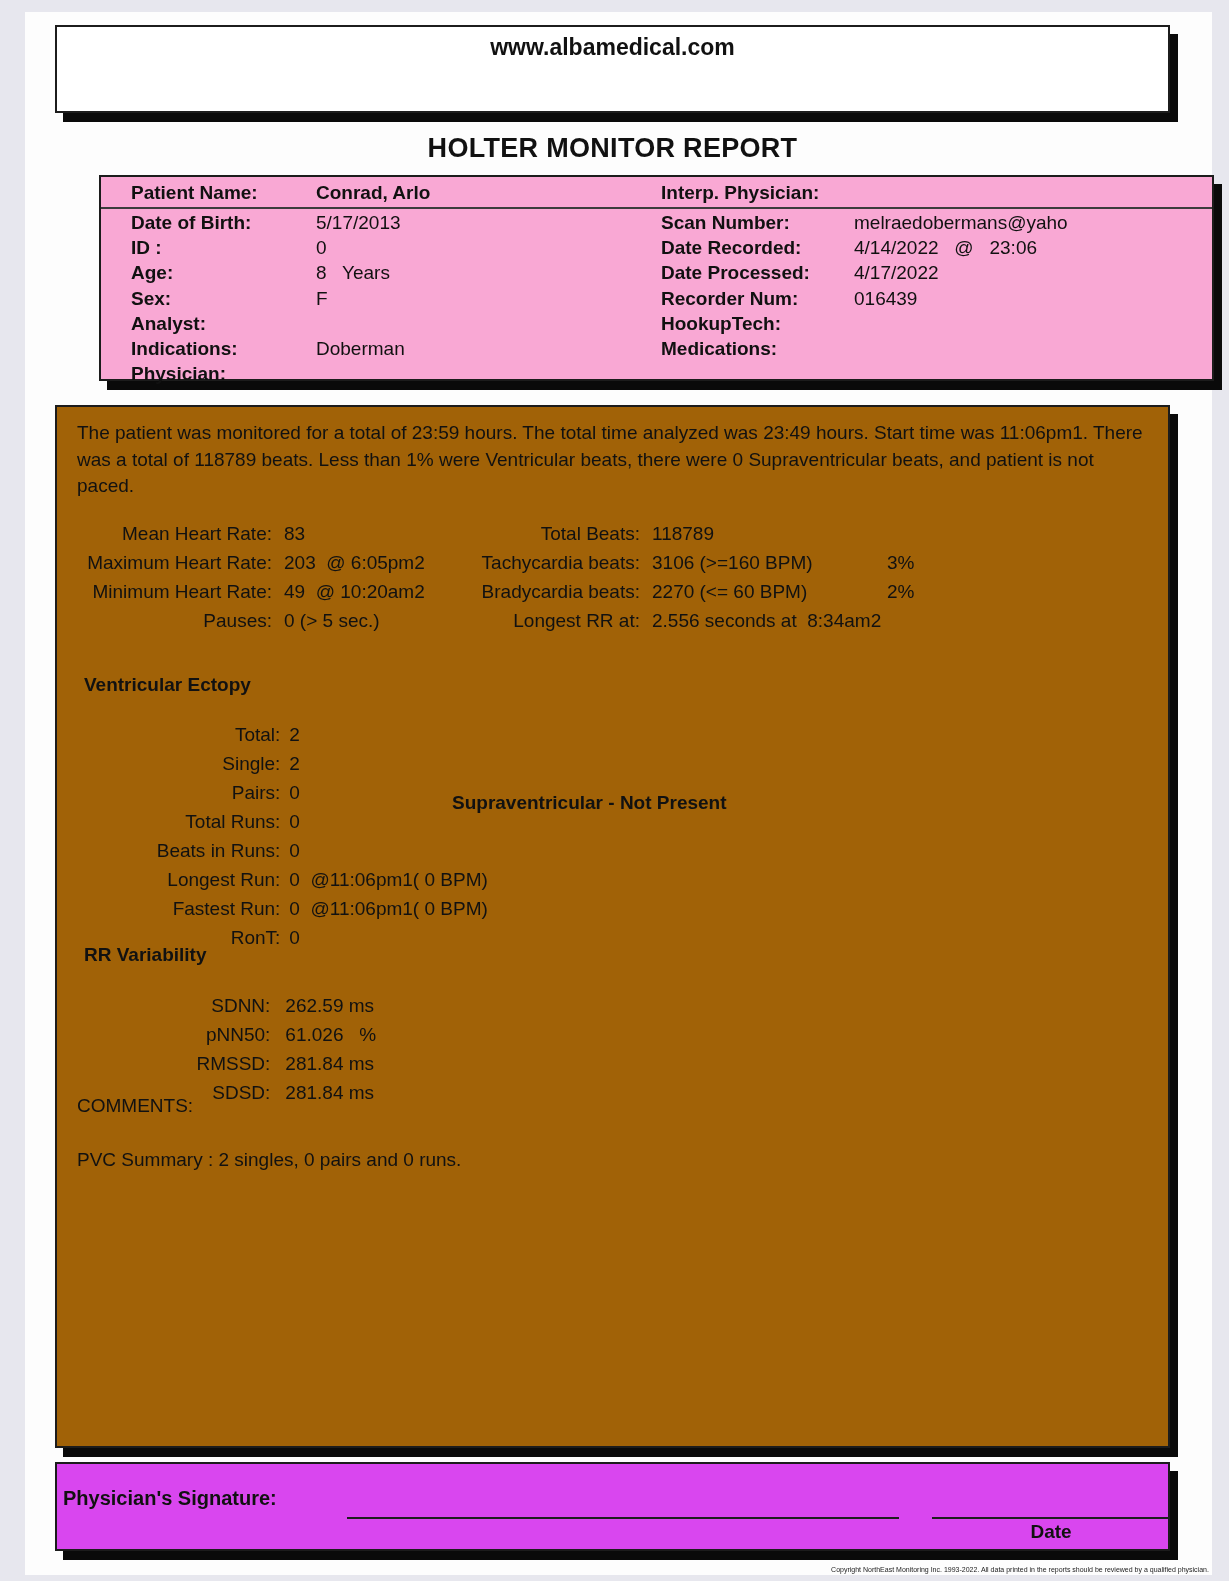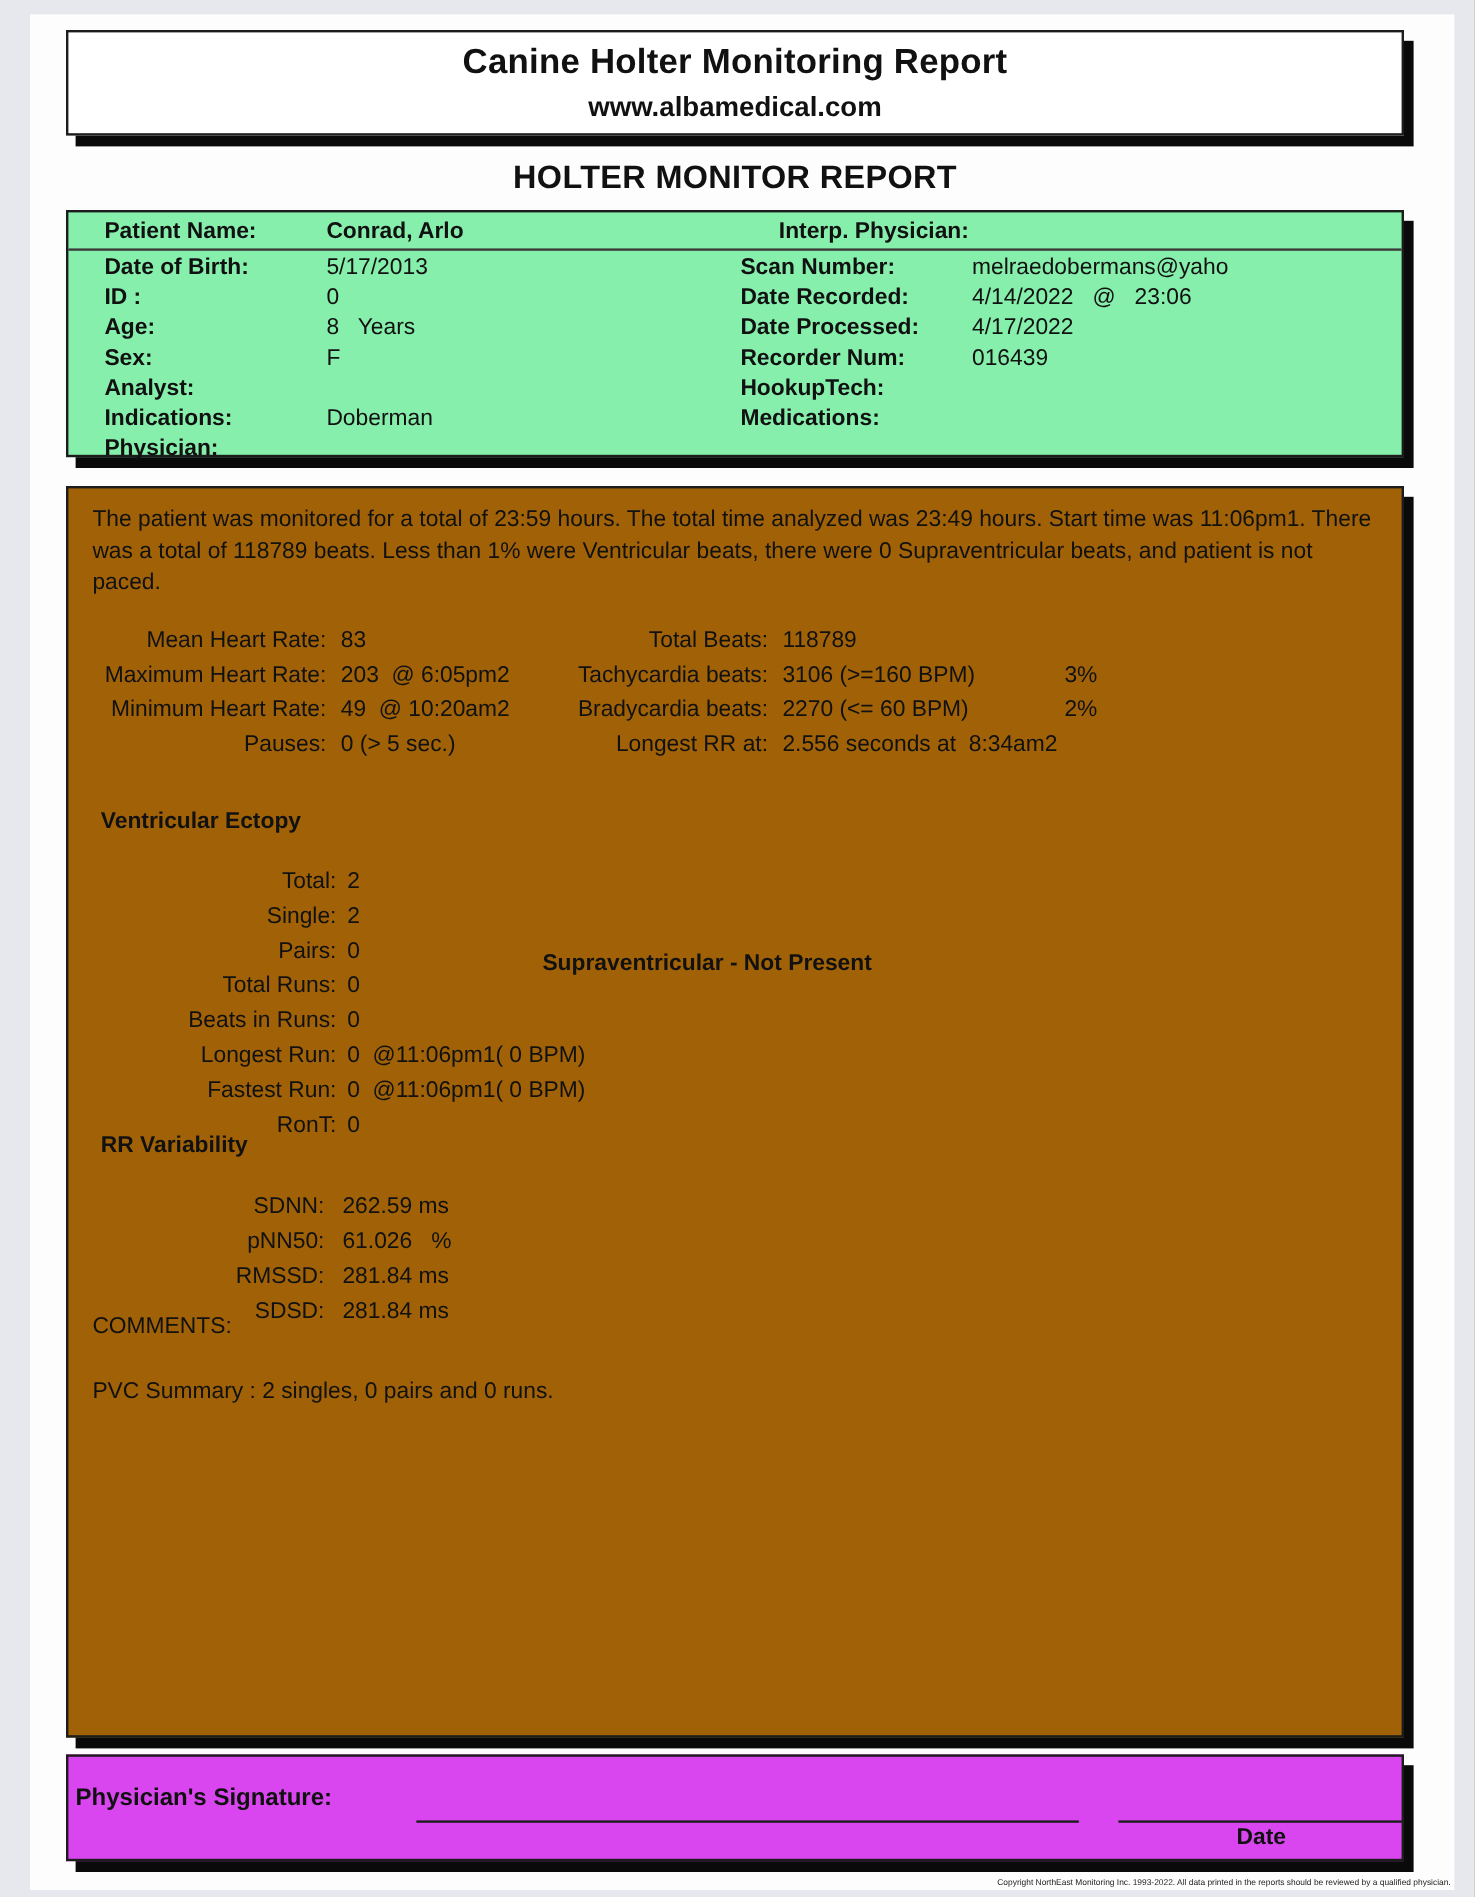--- a/index.html
+++ b/index.html
@@ -23,21 +23,21 @@
   }
   .header-box { top:13px; height:88px; background:#ffffff; text-align:center; }
   .header-box .title { font-size:29px; font-weight:bold; margin-top:9px; letter-spacing:0.2px; }
   .header-box .website { font-size:23px; font-weight:bold; margin-top:7px; }
 
   .report-title {
     position:absolute; left:30px; top:121px; width:1115px;
     text-align:center; font-size:27px; font-weight:bold; letter-spacing:0.3px;
   }
 
-  .patient-box { top:163px; height:206px; background:#86efac; font-size:19px; }
+  .patient-box { top:163px; height:206px; background:#f9a8d4; font-size:19px;margin-left:44px; }
   .patient-box .p-header {
     position:relative; height:32px; border-bottom:2px solid #3c3c3c;
   }
   .patient-box .p-header span { position:absolute; top:5px; font-weight:bold; white-space:pre; }
   .p-rows { position:absolute; left:0; top:33px; width:100%; }
   .p-row { position:relative; height:25.2px; }
   .p-row span { position:absolute; top:2px; white-space:pre; }
   .p-ll { left:30px; font-weight:bold; }
   .p-lv { left:215px; }
   .p-rl { left:560px; font-weight:bold; }
@@ -82,31 +82,30 @@
     position:absolute; left:790px; top:1554px; width:410px;
     text-align:center; font-size:7px; color:#222;
   }
 </style>
 </head>
 <body>
 
 <div class="page">
 
   <div class="box header-box">
-    <div class="title">Canine Holter Monitoring Report</div>
     <div class="website">www.albamedical.com</div>
   </div>
 
   <div class="report-title">HOLTER MONITOR REPORT</div>
 
   <div class="box patient-box">
     <div class="p-header">
       <span style="left:30px">Patient Name:</span>
       <span style="left:215px">Conrad, Arlo</span>
-      <span style="left:592px">Interp. Physician:</span>
+      <span style="left:560px">Interp. Physician:</span>
       <span style="left:753px"></span>
     </div>
     <div class="p-rows">
 
         <div class="p-row">
           <span class="p-ll">Date of Birth:</span>
           <span class="p-lv">5/17/2013</span>
           <span class="p-rl">Scan Number:</span>
           <span class="p-rv">melraedobermans@yaho</span>
         </div>

